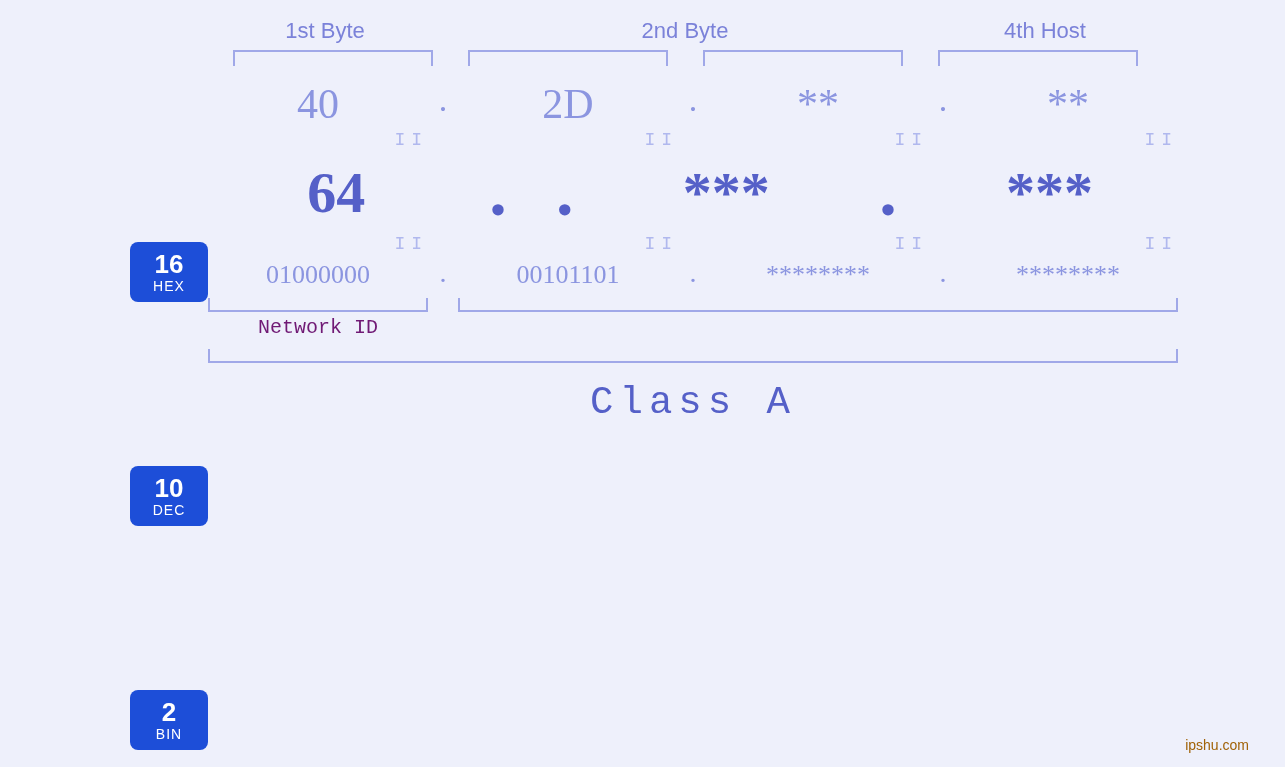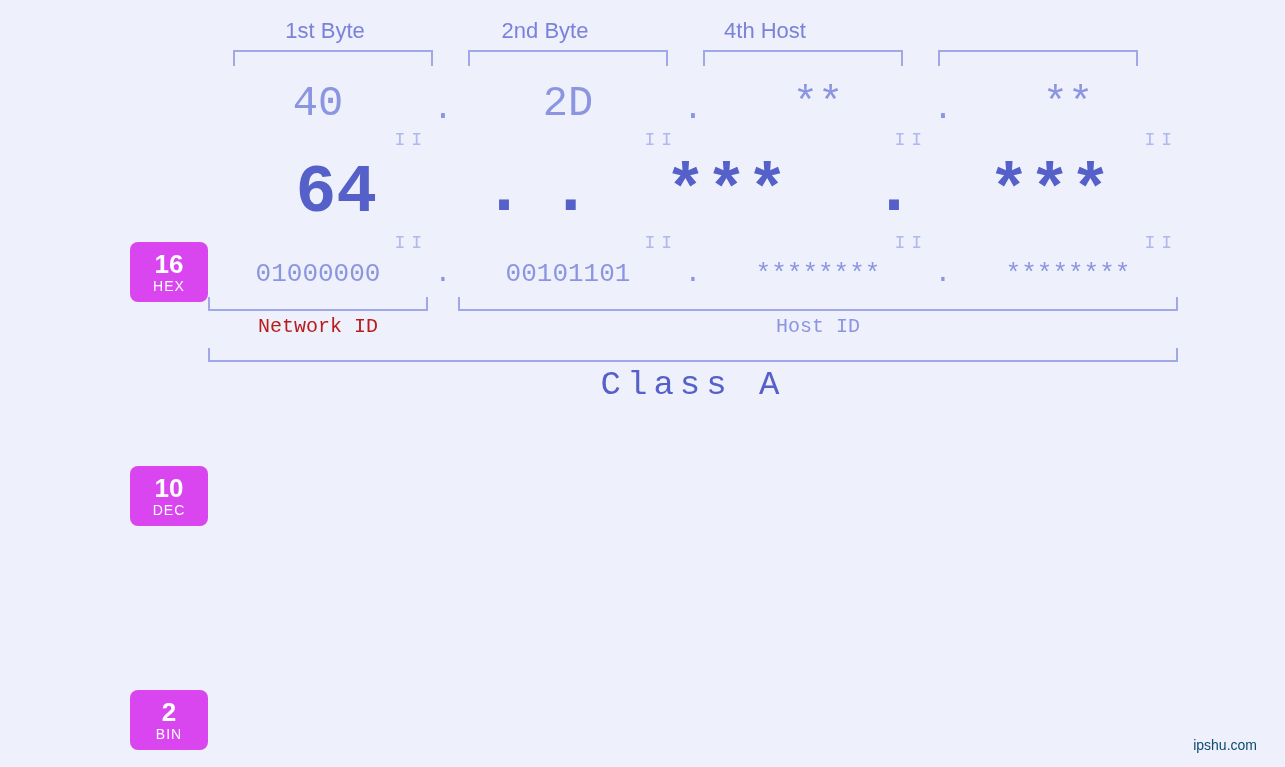--- a/index.html
+++ b/index.html
@@ -20,21 +20,21 @@
       display: flex;
       flex-direction: column;
       align-items: center;
       padding: 0 130px;
     }
 
     
     .byte-headers {
       display: flex;
       width: 100%;
-      justify-content: flex-start;
+      justify-content: space-between;
       margin-top: 18px;
       margin-bottom: 0px;
       padding-left: 85px;
     }
 
     .byte-header {
       color: #7b82d9;
       font-size: 22px;
       font-family: Arial, sans-serif;
       font-weight: normal;
@@ -63,21 +63,21 @@
     .badges-col {
       display: flex;
       flex-direction: column;
       align-items: center;
       gap: 36px;
       width: 110px;
       margin-top: 10px;
     }
 
     .badge {
-      background-color: #d946ef;
+      background-color: #1d4ed8;
       color: white;
       border-radius: 8px;
       width: 78px;
       height: 60px;
       display: flex;
       flex-direction: column;
       align-items: center;
       justify-content: center;
       font-family: Arial, sans-serif;
     }
@@ -96,23 +96,24 @@
 
     
     .data-cols {
       display: flex;
       flex: 1;
       flex-direction: column;
     }
 
     .data-row {
       display: flex;
-      align-items: flex-end;
+      align-items: center;
       justify-content: space-around;
       width: 100%;
+      font-family: Liberation Serif, serif;
     }
 
     .cell {
       width: 220px;
       text-align: center;
       font-size: 52px;
       color: #6b74cc;
     }
 
     .cell.hex-val {
@@ -121,21 +122,21 @@
       margin-top: 8px;
     }
 
     .cell.bin-val {
       font-size: 26px;
       color: #8b95e0;
       margin-top: 4px;
     }
 
     .cell.dec-val {
-      font-size: 68px;
+      font-size: 58px;
       font-weight: bold;
       color: #5560c8;
     }
 
     .dot {
       font-size: 52px;
       color: #6b74cc;
       width: 30px;
       text-align: center;
     }
@@ -153,22 +154,22 @@
 
     .dot.bin-dot {
       font-size: 28px;
       color: #8b95e0;
     }
 
     
     .watermark {
       position: absolute;
       bottom: 14px;
-      right: 28px;
-      color: #0c4a6e;
+      right: 36px;
+      color: #a16207;
       font-size: 14px;
       font-family: Arial, sans-serif;
     }
 
     
     .sep-row {
       display: flex;
       justify-content: space-around;
       width: 100%;
       margin: 2px 0;
@@ -275,34 +276,33 @@
         <div class="dot bin-dot">.</div>
         <div class="cell bin-val">********</div>
         <div class="dot bin-dot">.</div>
         <div class="cell bin-val">********</div>
       </div>
 
       <div style="display:flex; width:100%; margin-top:8px;">
 
         <div style="display:flex; flex-direction:column; align-items:center;">
           <div style="width:220px; height:14px; border-bottom:2px solid #a0a8e8; border-left:2px solid #a0a8e8; border-right:2px solid #a0a8e8;"></div>
-          <div style="width:220px; text-align:center; color:#b91c1c; font-size:20px; font-family:'Courier New',monospace; margin-top:4px;">Network ID</div>
+          <div style="width:220px; text-align:center; color:#701a75; font-size:20px; font-family:'Courier New',monospace; margin-top:4px;">Network ID</div>
         </div>
 
         <div style="width:30px;"></div>
 
         <div style="display:flex; flex-direction:column; align-items:center; flex:1;">
           <div style="width:100%; height:14px; border-bottom:2px solid #a0a8e8; border-left:2px solid #a0a8e8; border-right:2px solid #a0a8e8;"></div>
-          <div style="width:100%; text-align:center; color:#8b95e0; font-size:20px; font-family:'Courier New',monospace; margin-top:4px;">Host ID</div>
         </div>
       </div>
 
       <div style="width:100%; margin-top:10px;">
         <div style="width:100%; height:14px; border-bottom:2px solid #a0a8e8; border-left:2px solid #a0a8e8; border-right:2px solid #a0a8e8;"></div>
-        <div style="text-align:center; color:#5560c8; font-size:34px; font-family:'Courier New',monospace; margin-top:4px; letter-spacing:6px;">Class A</div>
+        <div style="text-align:center; color:#5560c8; font-size:39px; font-family:'Courier New',monospace; margin-top:18px; letter-spacing:6px;">Class A</div>
       </div>
 
     </div>
   </div>
 
 </div>
 
 <div class="watermark">ipshu.com</div>
 
 </body></html>

